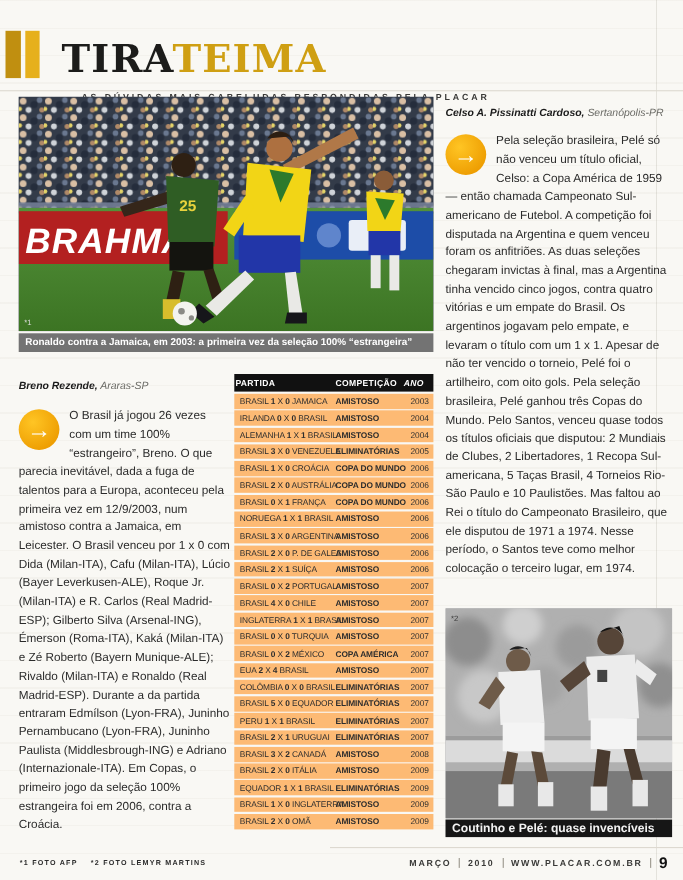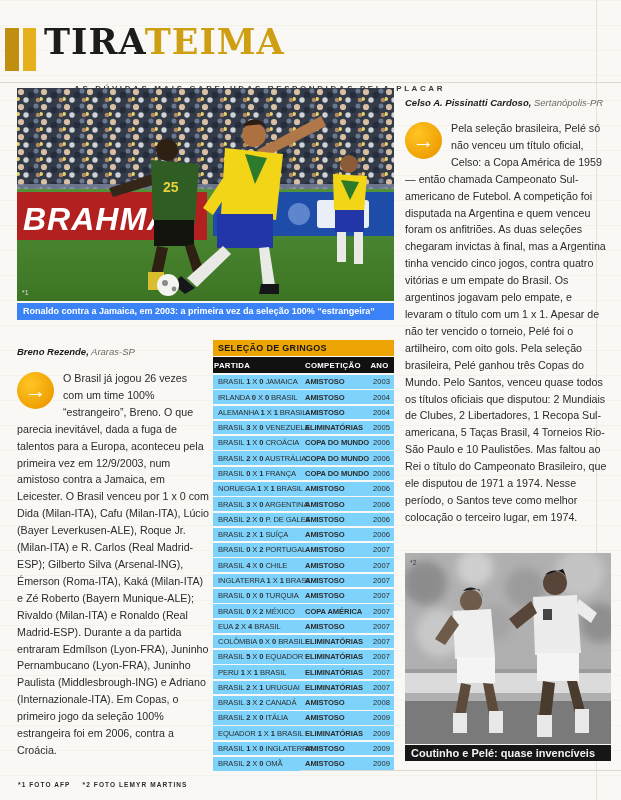--- a/index.html
+++ b/index.html
@@ -16,37 +16,37 @@
       repeating-linear-gradient(to bottom, rgba(140,130,105,.05) 0 1px, transparent 1px 25px),
       linear-gradient(to right, transparent 596px, rgba(120,115,95,.16) 596px 597px, transparent 597px);
   }
   .page{position:absolute;inset:0;z-index:1;}
 
   
   .goldbar{position:absolute;top:28px;height:43px;}
   .goldbar.dark{left:5px;width:14px;background:#c08f10;}
   .goldbar.light{left:23px;width:13px;background:#e6b01c;}
   .title{
-    position:absolute;left:44px;top:24px;margin:0;
+    position:absolute;left:44px;top:24px;margin:12px;
     font-family:"DejaVu Serif",serif;font-weight:900;font-size:35px;
     letter-spacing:1px;color:#1c1c1a;line-height:1;
   }
   .title .gold{color:#cf9f13;}
   .subtitle{
     position:absolute;left:46px;top:84px;
     font-size:8px;font-weight:bold;letter-spacing:2.6px;color:#3a3a38;margin-left:28px;
   }
   .header-rule{position:absolute;left:0;top:82px;width:621px;height:1px;background:#ddd9d0;}
 
   
   .main-photo{position:absolute;left:17px;top:88px;width:377px;height:213px;background:#3a4250;}
   .main-photo svg{display:block;}
   .photo-caption{
     position:absolute;left:17px;top:303px;width:377px;height:17px;
-    background:#3b82f6;color:#fff;font-size:9px;font-weight:bold;
+    background:#737373;color:#fff;font-size:9px;font-weight:bold;
     line-height:17px;padding-left:6px;box-sizing:border-box;white-space:nowrap;
   }
 
   
   .left-article{position:absolute;left:17px;top:341px;width:193px;}
   .question{
     margin:0;font-size:16.5px;line-height:19.5px;font-weight:800;
     letter-spacing:-.2px;color:#141414;
   }
   .byline{margin-top:5px;font-size:9.5px;font-style:italic;}
@@ -66,23 +66,23 @@
   .tbl-title{
     background:#eda506;color:#161616;font-size:9px;font-weight:800;
     height:16px;line-height:16px;padding-left:5px;letter-spacing:.3px;margin-bottom:1px;
   }
   .tbl-head{
     background:#111;color:#fff;height:16px;margin-bottom:2px;
     display:grid;grid-template-columns:92px 62px 1fr;align-items:center;
     font-size:7.8px;font-weight:bold;letter-spacing:.3px;
   }
   .tbl-head span:first-child{padding-left:1px;}
-  .tbl-head span:last-child{text-align:center;padding-right:2px;}
+  .tbl-head span:last-child{text-align:left;padding-right:2px;font-style:italic;}
   .trow{
-    background:#7dd3fc;height:13.6px;margin-bottom:1.7px;
+    background:#fdba74;height:13.6px;margin-bottom:1.7px;
     display:grid;grid-template-columns:92px 62px 1fr;align-items:center;
     font-size:7.6px;color:#2d2d2d;white-space:nowrap;
   }
   .trow .c-part{padding-left:5px;letter-spacing:-.1px;}
   .trow .c-part b{font-weight:800;}
   .trow .c-comp{font-weight:800;letter-spacing:-.1px;}
   .trow .c-ano{text-align:right;padding-right:4px;}
 
   
   .right-article{position:absolute;left:405px;top:92px;width:206px;}
@@ -196,21 +196,20 @@
     <div class="byline">
       <span class="who">Breno Rezende,</span><span class="where"> Araras-SP</span>
     </div>
     <div class="answer">
       <span class="qarrow">→</span>
       <span>O Brasil já jogou 26 vezes com um time 100% “estrangeiro”, Breno. O que parecia inevitável, dada a fuga de talentos para a Europa, aconteceu pela primeira vez em 12/9/2003, num amistoso contra a Jamaica, em Leicester. O Brasil venceu por 1 x 0 com Dida (Milan-ITA), Cafu (Milan-ITA), Lúcio (Bayer Leverkusen-ALE), Roque Jr. (Milan-ITA) e R. Carlos (Real Madrid-ESP); Gilberto Silva (Arsenal-ING), Émerson (Roma-ITA), Kaká (Milan-ITA) e Zé Roberto (Bayern Munique-ALE); Rivaldo (Milan-ITA) e Ronaldo (Real Madrid-ESP). Durante a da partida entraram Edmílson (Lyon-FRA), Juninho Pernambucano (Lyon-FRA), Juninho Paulista (Middlesbrough-ING) e Adriano (Internazionale-ITA). Em Copas, o primeiro jogo da seleção 100% estrangeira foi em 2006, contra a Croácia.</span>
     </div>
   </section>
 
   <aside class="gringos">
-    <div class="tbl-title">SELEÇÃO DE GRINGOS</div>
     <div class="tbl-head">
       <span>PARTIDA</span>
       <span>COMPETIÇÃO</span>
       <span>ANO</span>
     </div>
     <div id="tbody">
     <div class="trow">
       <span class="c-part">BRASIL <b>1</b> X <b>0</b> JAMAICA</span>
       <span class="c-comp">AMISTOSO</span>
       <span class="c-ano">2003</span>
@@ -427,14 +426,23 @@
       <text x="5" y="12" font-family="Liberation Sans, sans-serif" font-size="7" fill="#3c3c3c">*2</text>
     </svg>
   </figure>
   <div class="pele-caption">Coutinho e Pelé: quase invencíveis</div>
 
   <div class="footer-rule"></div>
   <div class="credits">
     <span>*1 FOTO AFP</span>
     <span>*2 FOTO LEMYR MARTINS</span>
   </div>
+  <div class="footer-right">
+    <span>MARÇO</span>
+    <span class="fsep"></span>
+    <span>2010</span>
+    <span class="fsep"></span>
+    <span>WWW.PLACAR.COM.BR</span>
+    <span class="fsep"></span>
+    <span class="pageno">9</span>
+  </div>
 
 </div>
 
 </body></html>

